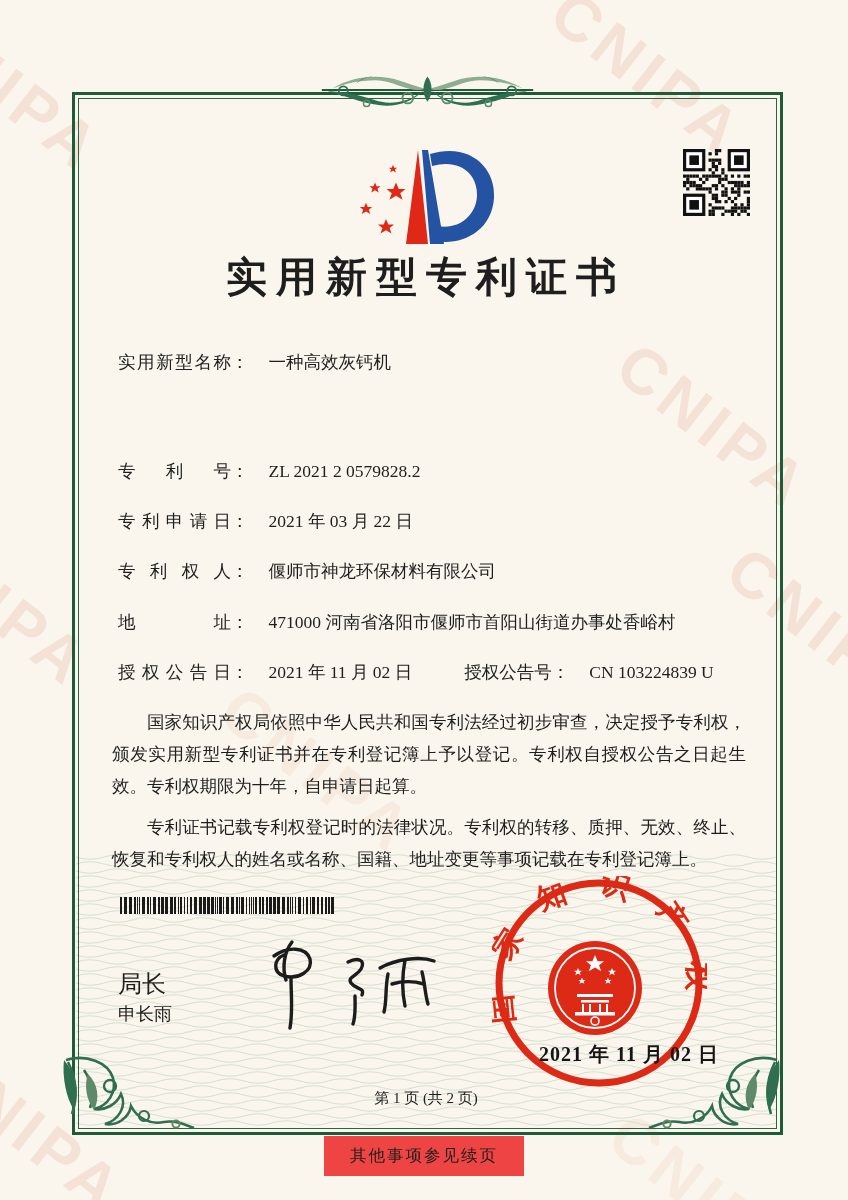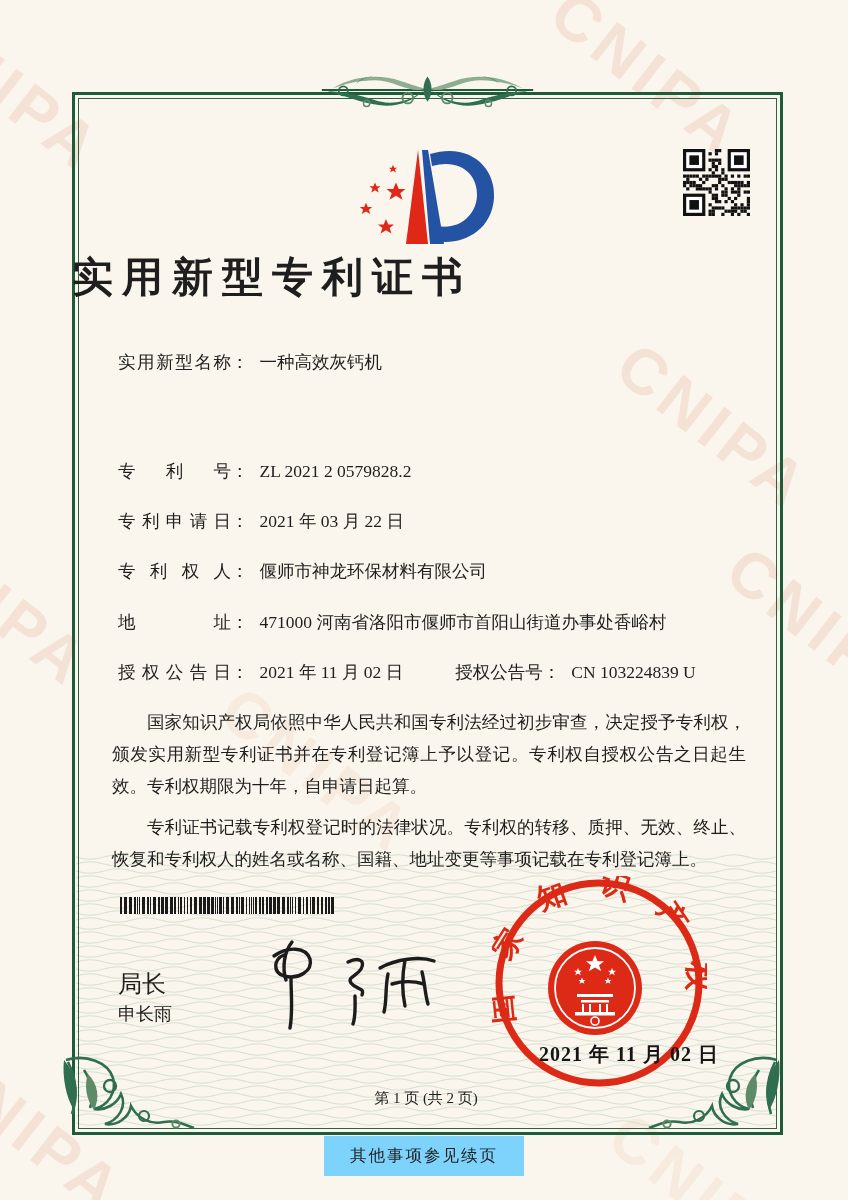--- a/index.html
+++ b/index.html
@@ -9,43 +9,43 @@
       font-weight:bold;font-size:64px;letter-spacing:6px;color:rgba(214,140,112,0.18);
       transform:rotate(38deg);transform-origin:left top;white-space:nowrap;pointer-events:none;z-index:0;}
   .wm.light{color:rgba(214,140,112,0.10);}
   .frame{position:absolute;left:72px;top:92px;width:705px;height:1037px;
          border:3px solid #1d5b39;z-index:1;}
   .frame-inner{position:absolute;inset:3px;border:1px solid #2a6343;}
   .content{position:absolute;inset:0;z-index:2;}
   .certno{position:absolute;left:104px;top:140px;font-size:19px;letter-spacing:1px;}
   .logo{position:absolute;left:352px;top:138px;}
   .qr{position:absolute;left:683px;top:149px;}
-  .title{position:absolute;left:72px;top:250px;width:708px;text-align:left;
+  .title{position:absolute;left:72px;top:250px;width:708px;text-align:center;
          font-size:41px;font-weight:bold;letter-spacing:9px;}
   .row{position:absolute;left:118px;font-size:17.5px;white-space:nowrap;}
   .lbl{display:inline-block;width:113px;text-align:justify;text-align-last:justify;vertical-align:bottom;}
   .colon{display:inline-block;}
-  .val{margin-left:11px;}
+  .val{margin-left:20px;}
   .grant2{margin-left:52px;}
   .body-text{position:absolute;left:104px;top:698px;width:650px;font-size:17.5px;
              line-height:1.84;text-align:justify;}
   .body-text p{margin:8px;text-indent:2em;}
   .guilloche{position:absolute;left:76px;top:853px;z-index:0;}
   .barcode{position:absolute;left:120px;top:897px;}
   .sig-title{position:absolute;left:118px;top:968px;font-size:24px;
              font-family:"Liberation Sans","DejaVu Sans",sans-serif;}
   .sig-name{position:absolute;left:118px;top:1002px;font-size:18px;
             font-family:"Liberation Sans","DejaVu Sans",sans-serif;}
   .signature{position:absolute;left:232px;top:932px;}
   .seal{position:absolute;left:492px;top:876px;}
   .seal-date{position:absolute;left:534px;top:1041px;width:190px;font-size:20px;
              font-weight:bold;letter-spacing:1px;color:#151515;text-align:center;white-space:nowrap;}
   .page-info{position:absolute;left:72px;top:1089px;width:708px;text-align:center;font-size:15px;}
   .note-box{position:absolute;left:424px;top:1136px;transform:translateX(-50%);
-            background:#7dd3fc;padding:9px 26px;font-size:16.5px;letter-spacing:2px;white-space:nowrap;}
+            background:#ef4444;padding:9px 26px;font-size:16.5px;letter-spacing:2px;white-space:nowrap;}
   .orn-top{position:absolute;left:320px;top:64px;z-index:3;}
   .orn-bl{position:absolute;left:58px;top:1054px;z-index:3;}
   .orn-br{position:absolute;left:645px;top:1054px;z-index:3;transform:scaleX(-1);}
 </style>
 </head>
 <body>
 
 <div class="page">
 
   <div class="wm" style="left:-60px;top:-10px;">CNIPA</div>

